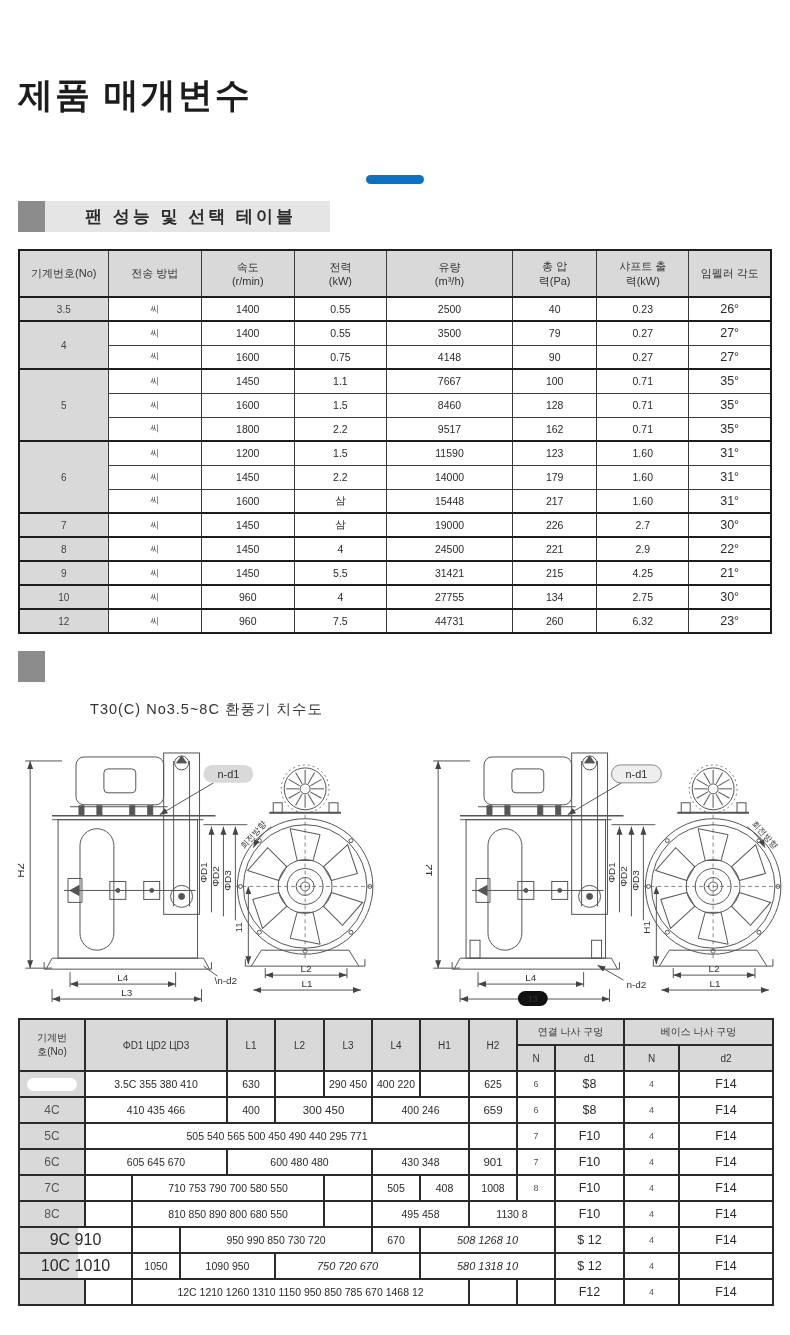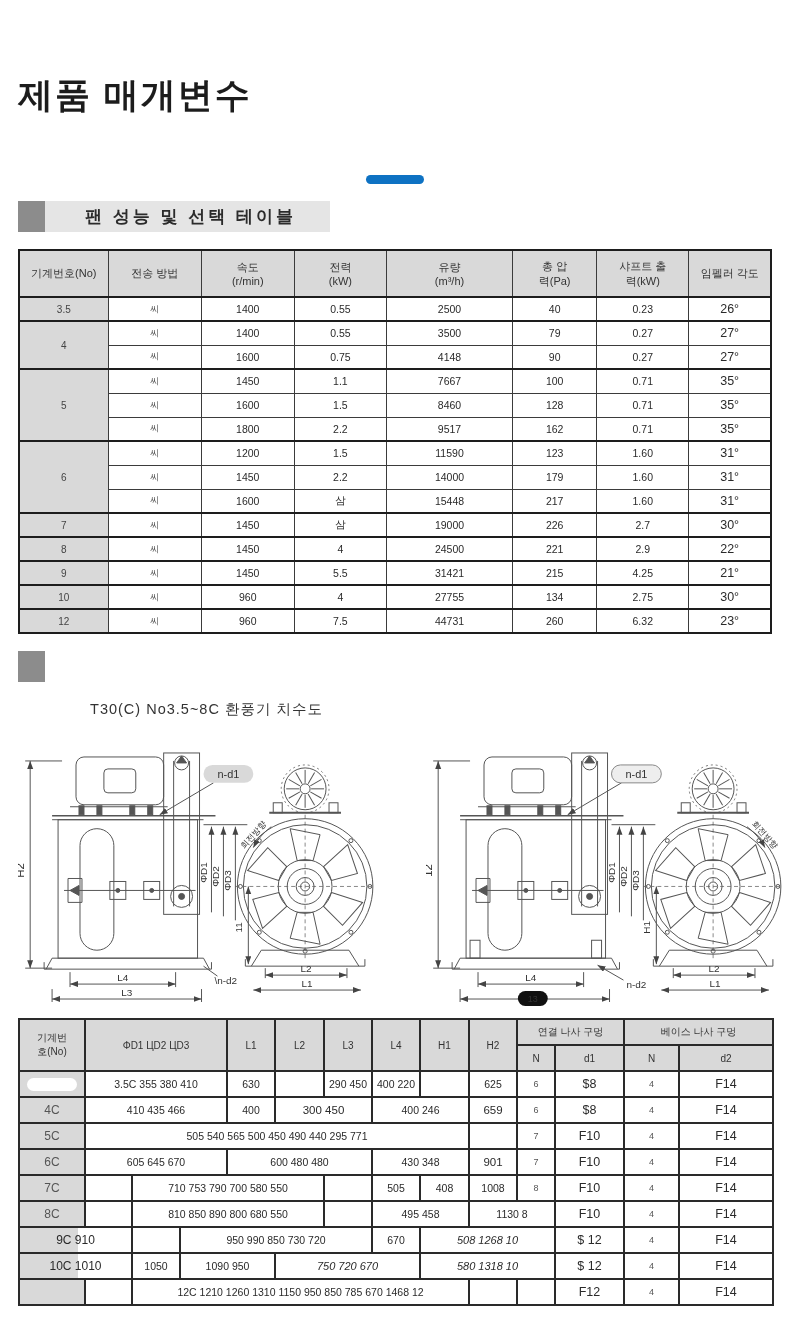--- a/index.html
+++ b/index.html
@@ -27,21 +27,21 @@
   .t1 td.sm { font-size: 9px; color: #555; }
   .t1 td.ang { font-size: 12.5px; }
 
   .t2 { margin-top: 8px; border: 2px solid #1d1d1d; }
   .t2 th, .t2 td { border: 2px solid #2a2a2a; text-align: center; vertical-align: middle; }
   .t2 th { background: #d9d9d9; font-weight: 400; font-size: 10px; white-space: pre-line; height: 26px; color: #333; }
   .t2 td { height: 26px; font-size: 10.5px; color: #2a2a2a; }
   .t2 td.g { background: #d9d9d9; font-size: 12px; color: #555; }
   .t2 td.patch { position: relative; background: #d9d9d9; }
   .t2 td.patch::after { content: ''; position: absolute; left: 7px; right: 7px; top: 6px; height: 13px; background: #fff; border-radius: 7px; }
-  .t2 td.grad { background: linear-gradient(90deg, #d9d9d9 0 52%, #fff 52% 100%); font-size: 12px; margin-left: 11px; }
+  .t2 td.grad { background: linear-gradient(90deg, #d9d9d9 0 52%, #fff 52% 100%); font-size: 16px; margin-left: 11px; }
   .t2 td.sm2 { font-size: 9px; color: #555; }
   .t2 td.sm3 { font-size: 11px; font-style: italic; }
   .t2 td.md { font-size: 11.5px; border-radius: 13px; }
   .t2 td.lg { font-size: 12.5px; }
 
   .fig-captions { display: flex; margin-top: 18px; flex-direction: column; }
   .fig-captions div { width: 377px; text-align: center; font-size: 14.5px; color: #333; letter-spacing: 1px; }
   .figures { display: flex; margin-top: 8px; gap: 31px; }
   .fig { width: 377px; }
   svg text { font-family: "Liberation Sans", sans-serif; fill: #333; }

